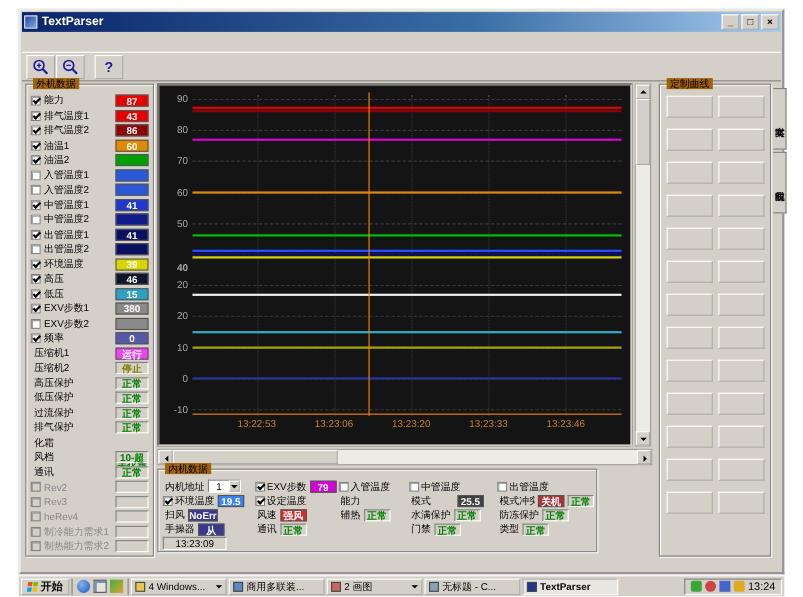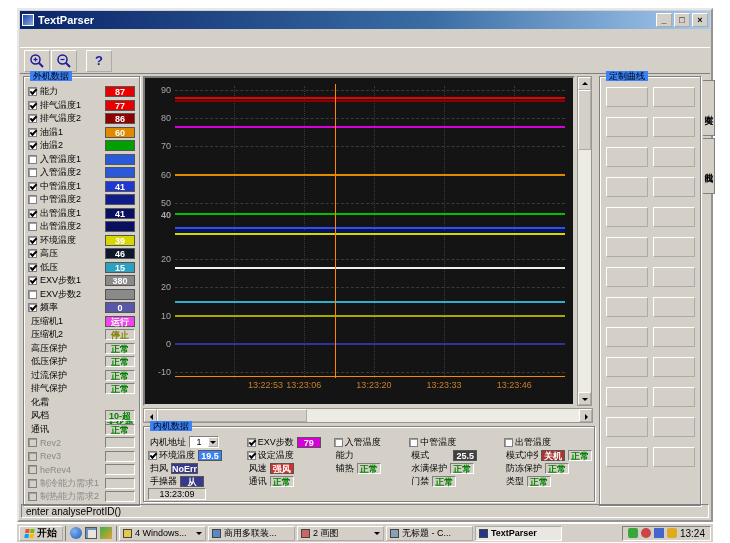--- a/index.html
+++ b/index.html
@@ -25,21 +25,21 @@
   .toolbar { position:absolute; left:1px; top:37px; right:1px; height:27px;
              border-top:1px solid #fff; border-bottom:1px solid #808080;
              display:flex; align-items:center; padding-left:4px; gap:1px; }
   .tbtn { width:26px; height:22px; border:1px outset #fff; background:#d4d0c8;
           display:flex; align-items:center; justify-content:center; }
   .tbtn.help { margin-left:8px; font-weight:bold; color:#1a1aa0; font-size:13px; }
 
   
   .groupbox { position:absolute; border:1px solid #808080;
               box-shadow:inset 1px 1px 0 #fff, 1px 1px 0 #fff; }
-  .legend { position:absolute; top:-6px; left:6px; background:#3b82f6;
+  .legend { position:absolute; top:-6px; left:6px; background:#a16207;
             padding:0 3px; font-size:9px; line-height:10px; white-space:nowrap; }
   .outdoor { left:4px; top:66px; width:117px; height:430px; }
   .outdoor-rows { position:absolute; inset:8px 2px 2px 2px; }
   .row { display:flex; align-items:center; height:13.5px; padding:0 2px 0 2px; }
   .cb { width:9px; height:9px; background:#fff; border:1px solid #808080;
         box-shadow:inset 1px 1px 0 #a0a0a0; position:relative; flex:none; display:inline-block; }
   .cb.checked::after { content:""; position:absolute; left:1px; top:1px; width:5px;
         height:2px; border-left:2px solid #000; border-bottom:2px solid #000;
         transform:rotate(-45deg); }
   .cb.disabled { background:#d4d0c8; }
@@ -76,21 +76,21 @@
             border:3px solid transparent; }
   .sb-left::after  { border-right-color:#000; left:2px; }
   .sb-right::after { border-left-color:#000;  left:5px; }
   .sb-up::after    { border-bottom-color:#000; top:1px; }
   .sb-down::after  { border-top-color:#000;  top:5px; }
   .thumb-h { width:150px; height:13px; background:#d4d0c8; border:1px outset #fff; }
   .thumb-v { width:13px; height:60px; background:#d4d0c8; border:1px outset #fff; }
   .sb-spacer { flex:1; }
 
   
-  .indoor { left:124px; top:416px; width:452px; height:76px; }
+  .indoor { left:124px; top:416px; width:400px; height:76px; }
   .indoor-columns { position:absolute; inset:9px 2px 2px 4px; display:flex; gap:2px; }
   .icol { display:flex; flex-direction:column; gap:1px; }
   .ifield { display:flex; align-items:center; height:12px; }
   .ifield .row-label { margin-left:2px; }
   .ibadge { min-width:24px; height:11px; font-size:9px; font-weight:bold; text-align:center;
             line-height:10px; border:1px solid #555; margin-left:3px; flex:none; }
   .iselect { width:30px; height:12px; background:#fff; border:1px solid;
              border-color:#808080 #fff #fff #808080; display:flex; margin-left:3px;
              font-size:9px; }
   .iselect-val { flex:1; text-align:center; line-height:11px; }
@@ -185,21 +185,21 @@
       <span class="legend">外机数据</span>
       <div class="outdoor-rows">
           <div class="row">
             <span class="cb checked"></span>
             <span class="row-label">能力</span>
             <span class="badge" style="background: rgb(232, 0, 0); color: rgb(255, 255, 255);">87</span>
           </div>
           <div class="row">
             <span class="cb checked"></span>
             <span class="row-label">排气温度1</span>
-            <span class="badge" style="background: rgb(232, 0, 0); color: rgb(255, 255, 255);">77</span>
+            <span class="badge" style="background: rgb(232, 0, 0); color: rgb(255, 255, 255);">43</span>
           </div>
           <div class="row">
             <span class="cb checked"></span>
             <span class="row-label">排气温度2</span>
             <span class="badge" style="background: rgb(143, 0, 0); color: rgb(255, 255, 255);">86</span>
           </div>
           <div class="row">
             <span class="cb checked"></span>
             <span class="row-label">油温1</span>
             <span class="badge" style="background: rgb(224, 138, 0); color: rgb(255, 255, 255);">60</span>
@@ -338,33 +338,33 @@
         <div class="ytick" style="top: 7px;">90</div>
         <div class="gridline" style="top: 40.2px;"></div>
         <div class="ytick" style="top: 35.2px;">80</div>
         <div class="gridline" style="top: 68.4px;"></div>
         <div class="ytick" style="top: 63.4px;">70</div>
         <div class="gridline" style="top: 96.6px;"></div>
         <div class="ytick" style="top: 91.6px;">60</div>
         <div class="gridline" style="top: 124.8px;"></div>
         <div class="ytick" style="top: 119.8px;">50</div>
         <div class="gridline" style="top: 153px;"></div>
-        <div class="ytick" style="top: 132px; font-weight: bold;">40</div>
+        <div class="ytick" style="top: 160px; font-weight: bold;">40</div>
         <div class="gridline" style="top: 181.2px;"></div>
         <div class="ytick" style="top: 176.2px;">20</div>
         <div class="gridline" style="top: 209.4px;"></div>
         <div class="ytick" style="top: 204.4px;">20</div>
         <div class="gridline" style="top: 237.6px;"></div>
         <div class="ytick" style="top: 232.6px;">10</div>
         <div class="gridline" style="top: 265.8px;"></div>
         <div class="ytick" style="top: 260.8px;">0</div>
         <div class="gridline" style="top: 294px;"></div>
         <div class="ytick" style="top: 289px;">-10</div>
         <div class="vgrid" style="left: 88.5px;"></div>
-        <div class="xtick" style="left: 88.5px; margin-left: 32px;">13:22:53</div>
+        <div class="xtick" style="left: 88.5px;">13:22:53</div>
         <div class="vgrid" style="left: 158.7px;"></div>
         <div class="xtick" style="left: 158.7px;">13:23:06</div>
         <div class="vgrid" style="left: 228.9px;"></div>
         <div class="xtick" style="left: 228.9px;">13:23:20</div>
         <div class="vgrid" style="left: 299.1px;"></div>
         <div class="xtick" style="left: 299.1px;">13:23:33</div>
         <div class="vgrid" style="left: 369.3px;"></div>
         <div class="xtick" style="left: 369.3px;">13:23:46</div>
         <div class="series-line" style="top: 19.46px; background: rgb(232, 0, 0);"></div>
         <div class="series-line" style="top: 22.28px; background: rgb(144, 0, 0);"></div>
@@ -521,23 +521,20 @@
           <div class="slot"></div>
           <div class="slot"></div>
           <div class="slot"></div>
           <div class="slot"></div>
           <div class="slot"></div>
           <div class="slot"></div>
           <div class="slot"></div>
         </div>
     </div>
 
-    <div class="statusbar">
-      <span>enter analyseProtID()</span>
-    </div>
 
   <div class="side-tab" style="top: 70px;">实时文本</div>
       <div class="side-tab" style="top: 128px;">实时曲线</div>
     </div>
 
   <div class="taskbar">
     <button class="start-btn">
       <span class="flag">
         <span class="f1"></span>
           <span class="f2"></span>

